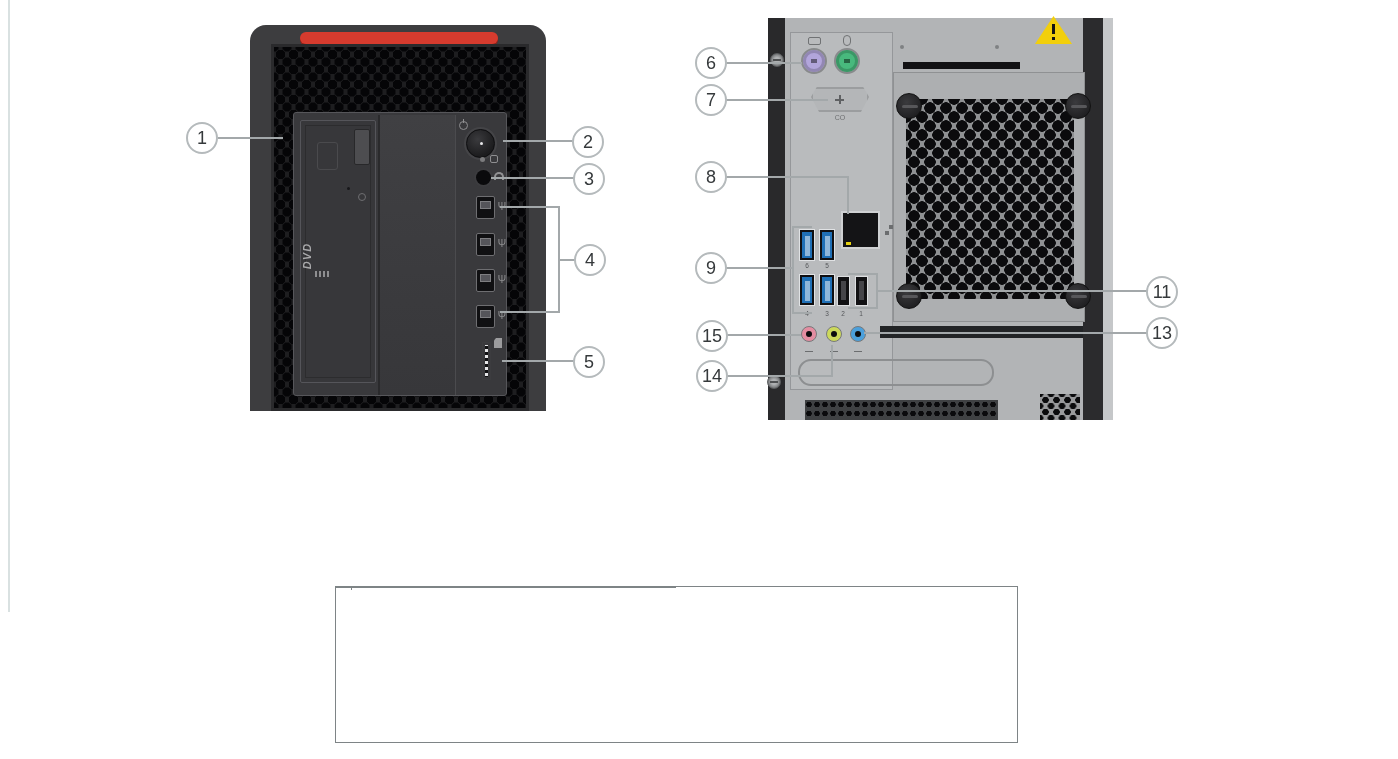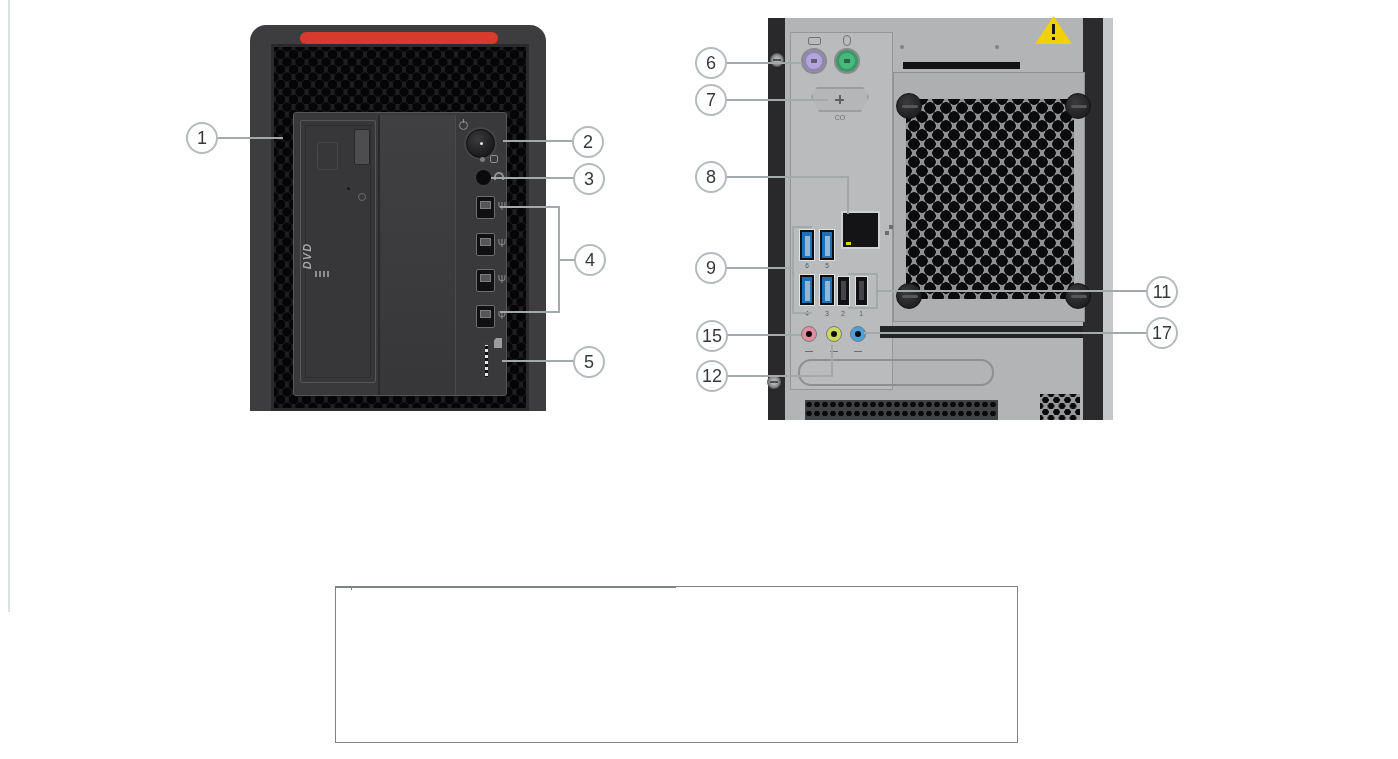--- a/index.html
+++ b/index.html
@@ -256,22 +256,22 @@
   <div class="callout" style="left:572px;top:126px;">2</div>
   <div class="callout" style="left:573px;top:163px;">3</div>
   <div class="callout" style="left:574px;top:244px;">4</div>
   <div class="callout" style="left:573px;top:346px;">5</div>
   <div class="callout" style="left:695px;top:47px;">6</div>
   <div class="callout" style="left:695px;top:84px;">7</div>
   <div class="callout" style="left:695px;top:161px;">8</div>
   <div class="callout" style="left:695px;top:252px;">9</div>
   <div class="callout" style="left:1146px;top:276px;">11</div>
   <div class="callout" style="left:696px;top:320px;">15</div>
-  <div class="callout" style="left:696px;top:360px;">12</div>
-  <div class="callout" style="left:1146px;top:317px;">17</div>
+  <div class="callout" style="left:696px;top:360px;">14</div>
+  <div class="callout" style="left:1146px;top:317px;">13</div>
 
   <div class="spec">
     <div class="row">
       <div class="cell"></div>
       <div class="cell"></div>
     </div>
     <div class="row">
       <div class="cell"></div>
       <div class="cell"></div>
     </div>

